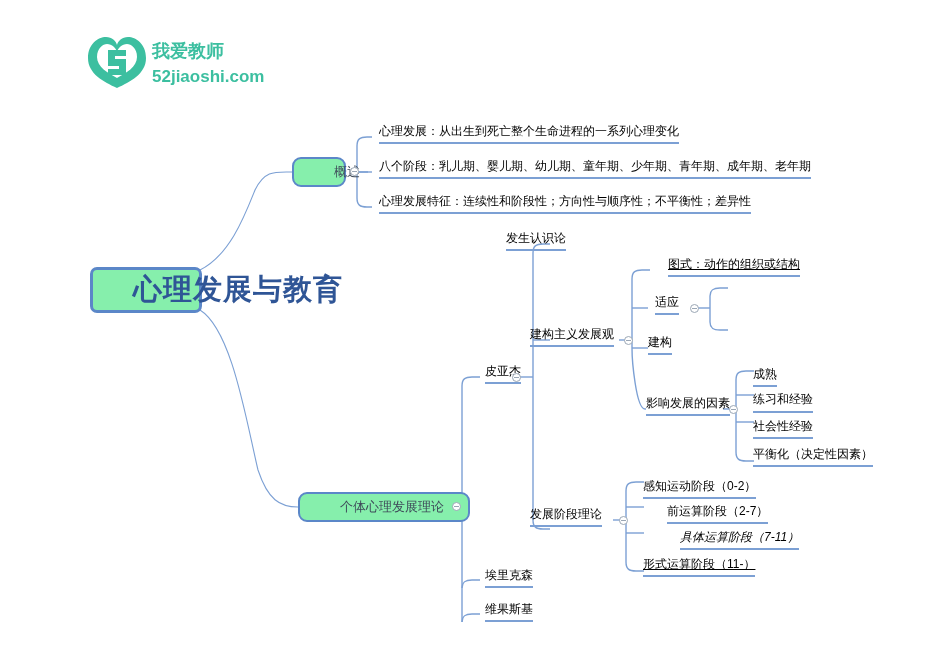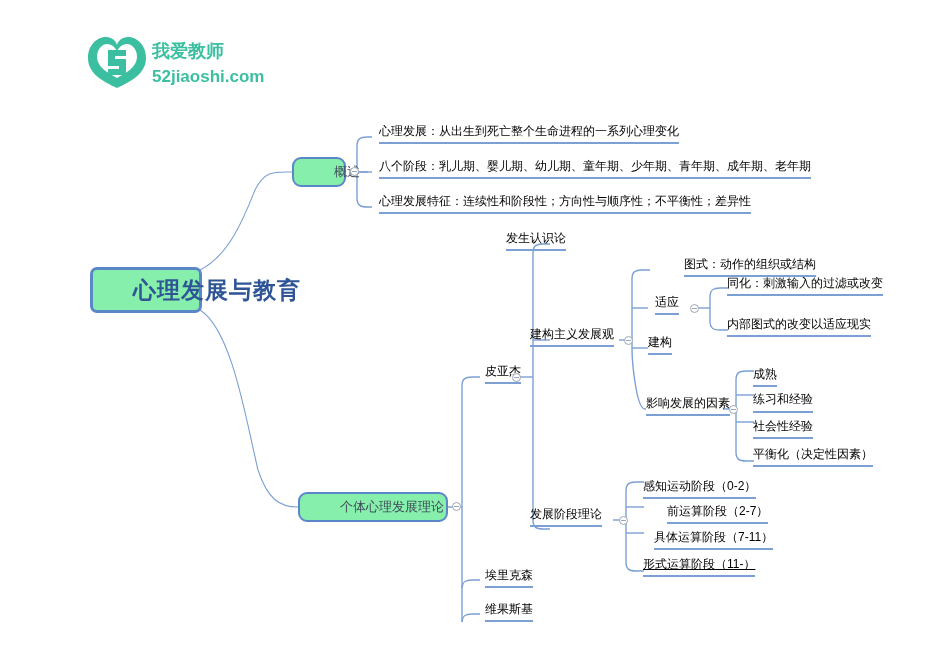--- a/index.html
+++ b/index.html
@@ -75,21 +75,21 @@
     background: #86efac;
     border-radius: 9px;
     display: flex;
     align-items: center;
     justify-content: flex-start;
     padding-left: 40px;
   }
   .root {
     border-width: 3px;
     border-radius: 7px;
-    font-size: 23px;
+    font-size: 29px;
     font-weight: bold;
     color: #2F5596;
     letter-spacing: 1px;
   }
   .lvl1 {
     font-size: 13px;
     color: #3E4A59;
   }
 
   
@@ -209,21 +209,21 @@
   <div class="node plain" style="left:379px; top:123px;">
     <span>心理发展：从出生到死亡整个生命进程的一系列心理变化</span>
   </div>
   <div class="node plain" style="left:379px; top:158px;">
     <span>八个阶段：乳儿期、婴儿期、幼儿期、童年期、少年期、青年期、成年期、老年期</span>
   </div>
   <div class="node plain" style="left:379px; top:193px;text-align:center;">
     <span>心理发展特征：连续性和阶段性；方向性与顺序性；不平衡性；差异性</span>
   </div>
 
-  <div class="node boxed lvl1" style="left:298px; top:492px; width:150px; height:30px;">
+  <div class="node boxed lvl1" style="left:298px; top:492px; width:172px; height:30px;">
     <span>个体心理发展理论</span>
   </div>
   <div class="toggle" style="left:452px; top:502px;"></div>
 
   <div class="node plain" style="left:485px; top:363px;">
     <span>皮亚杰</span>
   </div>
   <div class="toggle" style="left:512px; top:373px;"></div>
 
   <div class="node plain" style="left:485px; top:567px;">
@@ -235,35 +235,29 @@
 
   <div class="node plain" style="left:506px; top:230px;">
     <span>发生认识论</span>
   </div>
 
   <div class="node plain" style="left:530px; top:326px;">
     <span>建构主义发展观</span>
   </div>
   <div class="toggle" style="left:624px; top:336px;"></div>
 
-  <div class="node plain" style="left:684px; top:256px;">
+  <div class="node plain" style="left:668px; top:256px;text-decoration:underline;">
     <span>图式：动作的组织或结构</span>
   </div>
 
   <div class="node plain" style="left:648px; top:294px;margin-left:7px;">
     <span>适应</span>
   </div>
   <div class="toggle" style="left:690px; top:304px;"></div>
 
-  <div class="node plain" style="left:727px; top:275px;">
-    <span>同化：刺激输入的过滤或改变</span>
-  </div>
-  <div class="node plain" style="left:727px; top:316px;">
-    <span>内部图式的改变以适应现实</span>
-  </div>
 
   <div class="node plain" style="left:648px; top:334px;">
     <span>建构</span>
   </div>
 
   <div class="node plain" style="left:646px; top:395px;">
     <span>影响发展的因素</span>
   </div>
   <div class="toggle" style="left:729px; top:405px;"></div>
 
@@ -284,20 +278,20 @@
     <span>发展阶段理论</span>
   </div>
   <div class="toggle" style="left:619px; top:516px;"></div>
 
   <div class="node plain" style="left:643px; top:478px;">
     <span>感知运动阶段（0-2）</span>
   </div>
   <div class="node plain" style="left:643px; top:503px;margin-left:24px;">
     <span>前运算阶段（2-7）</span>
   </div>
-  <div class="node plain" style="left:654px; top:529px;">
+  <div class="node plain" style="left:680px; top:529px;font-style:italic;">
     <span>具体运算阶段（7-11）</span>
   </div>
   <div class="node plain" style="left:643px; top:556px;text-decoration:underline;">
     <span>形式运算阶段（11-）</span>
   </div>
 
 </div>
 
 </body></html>

